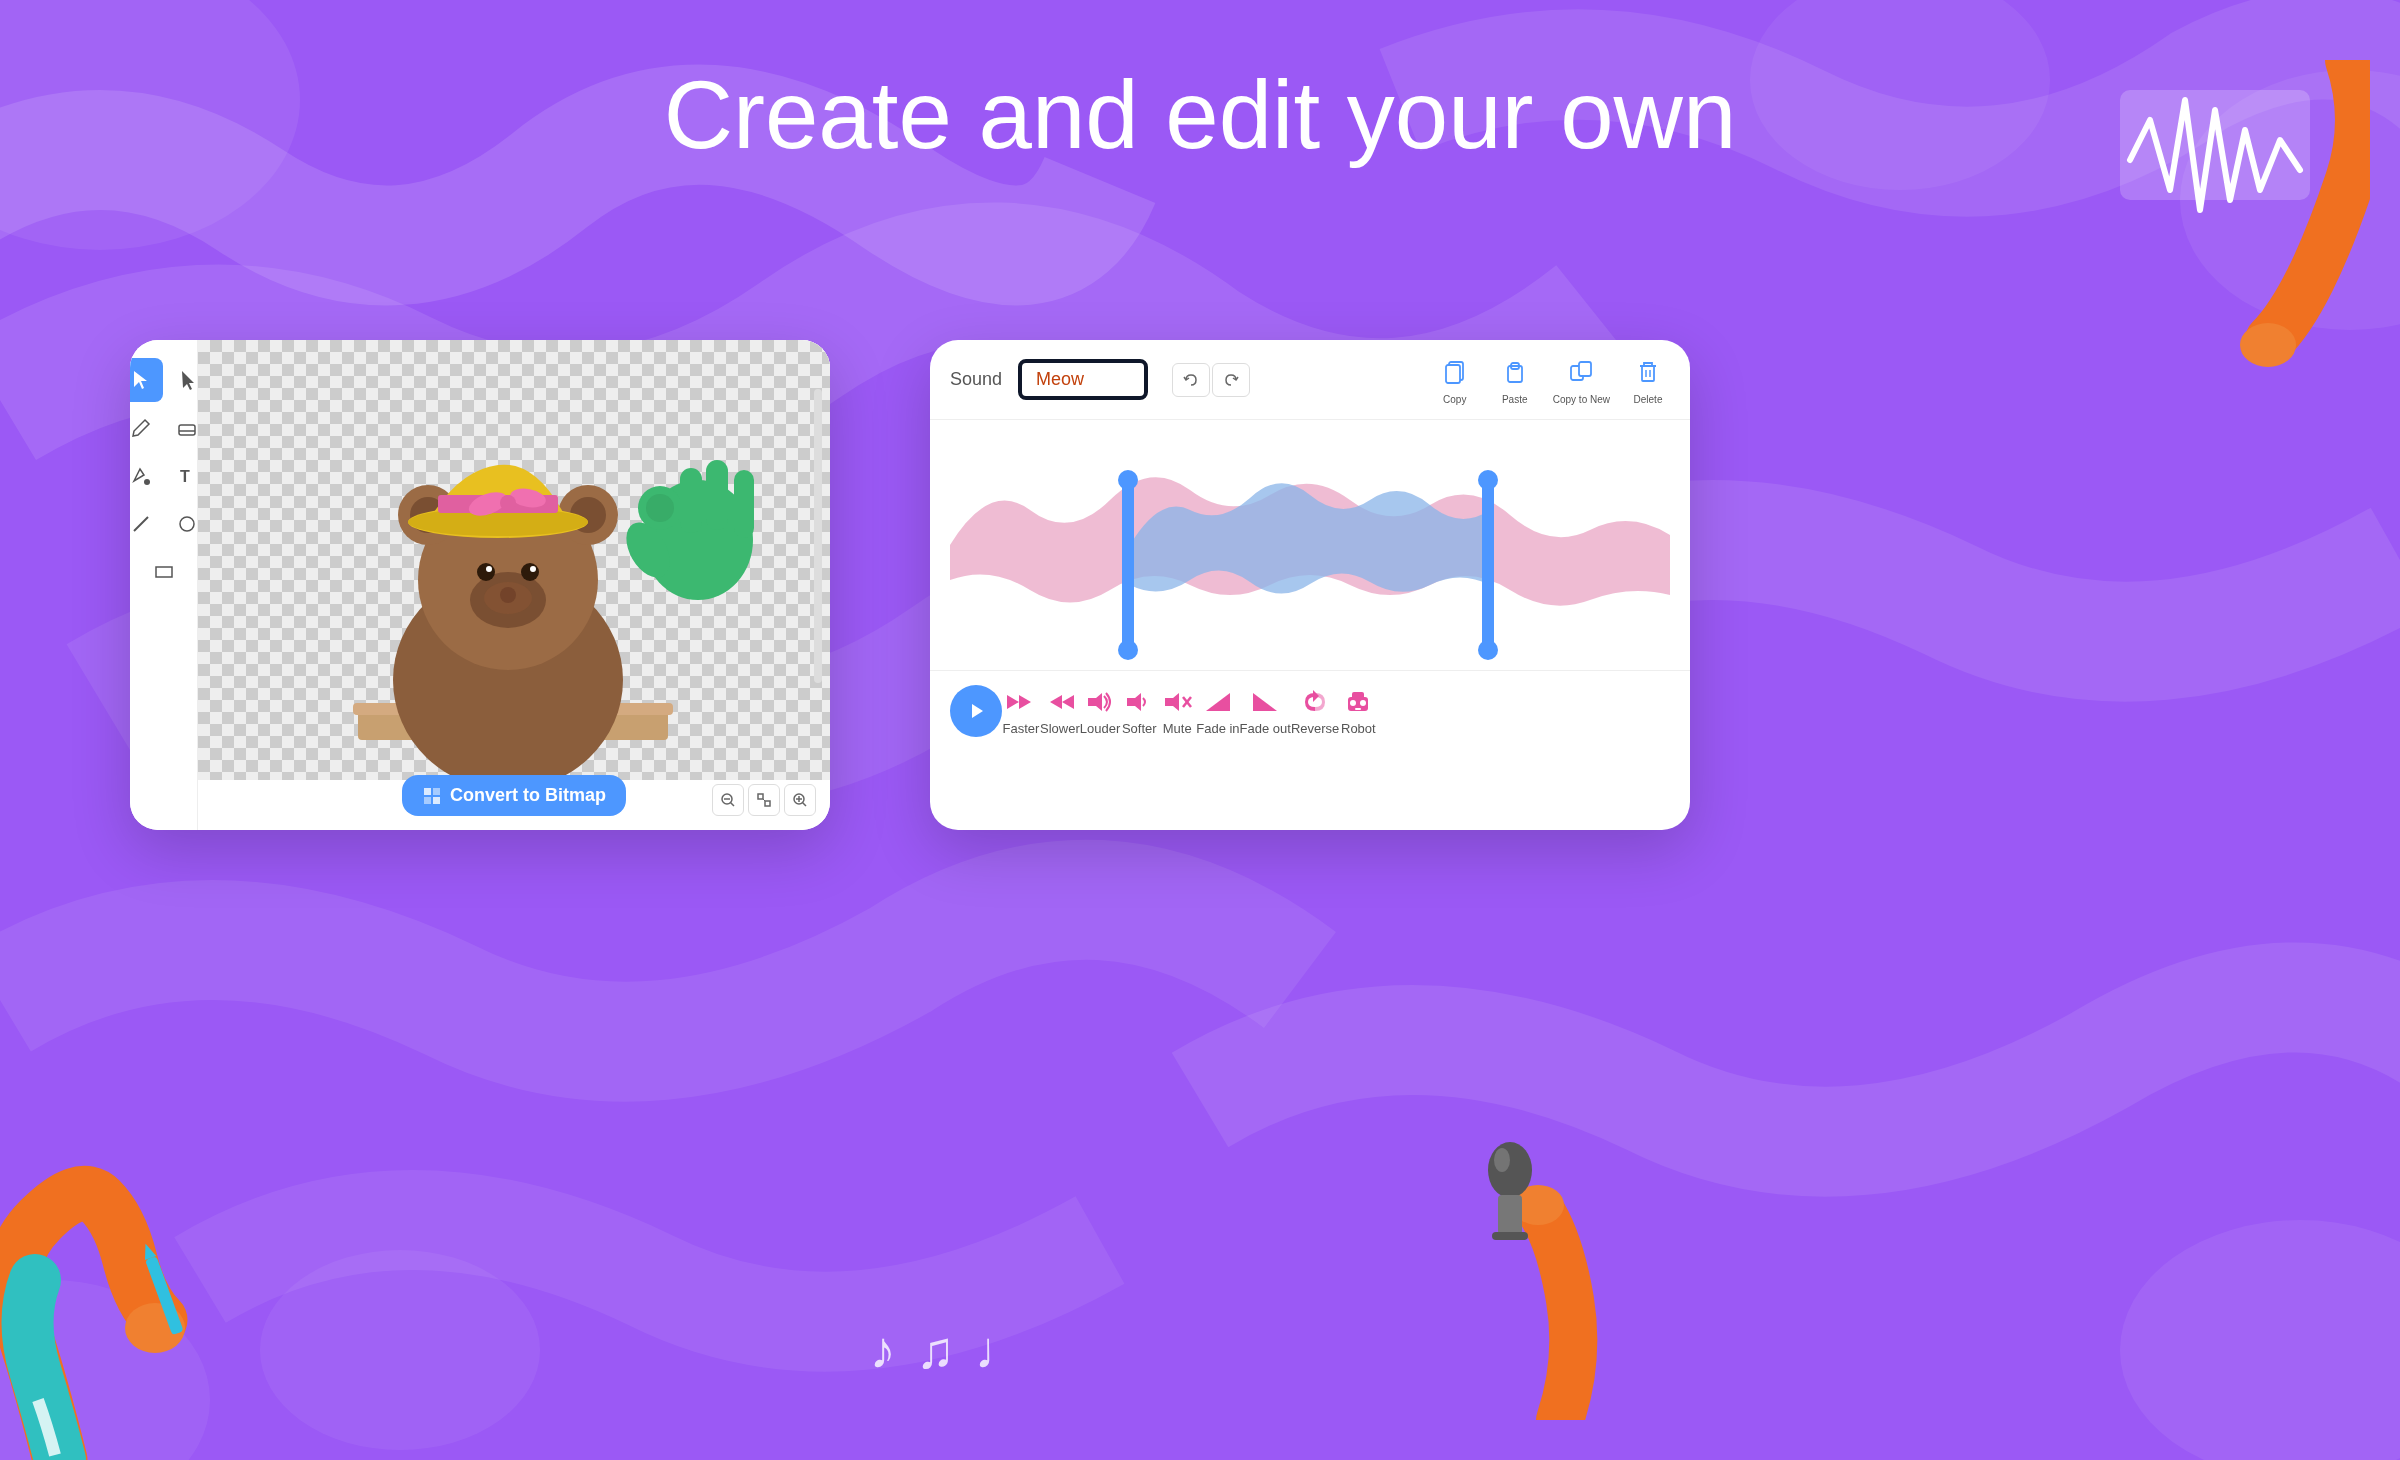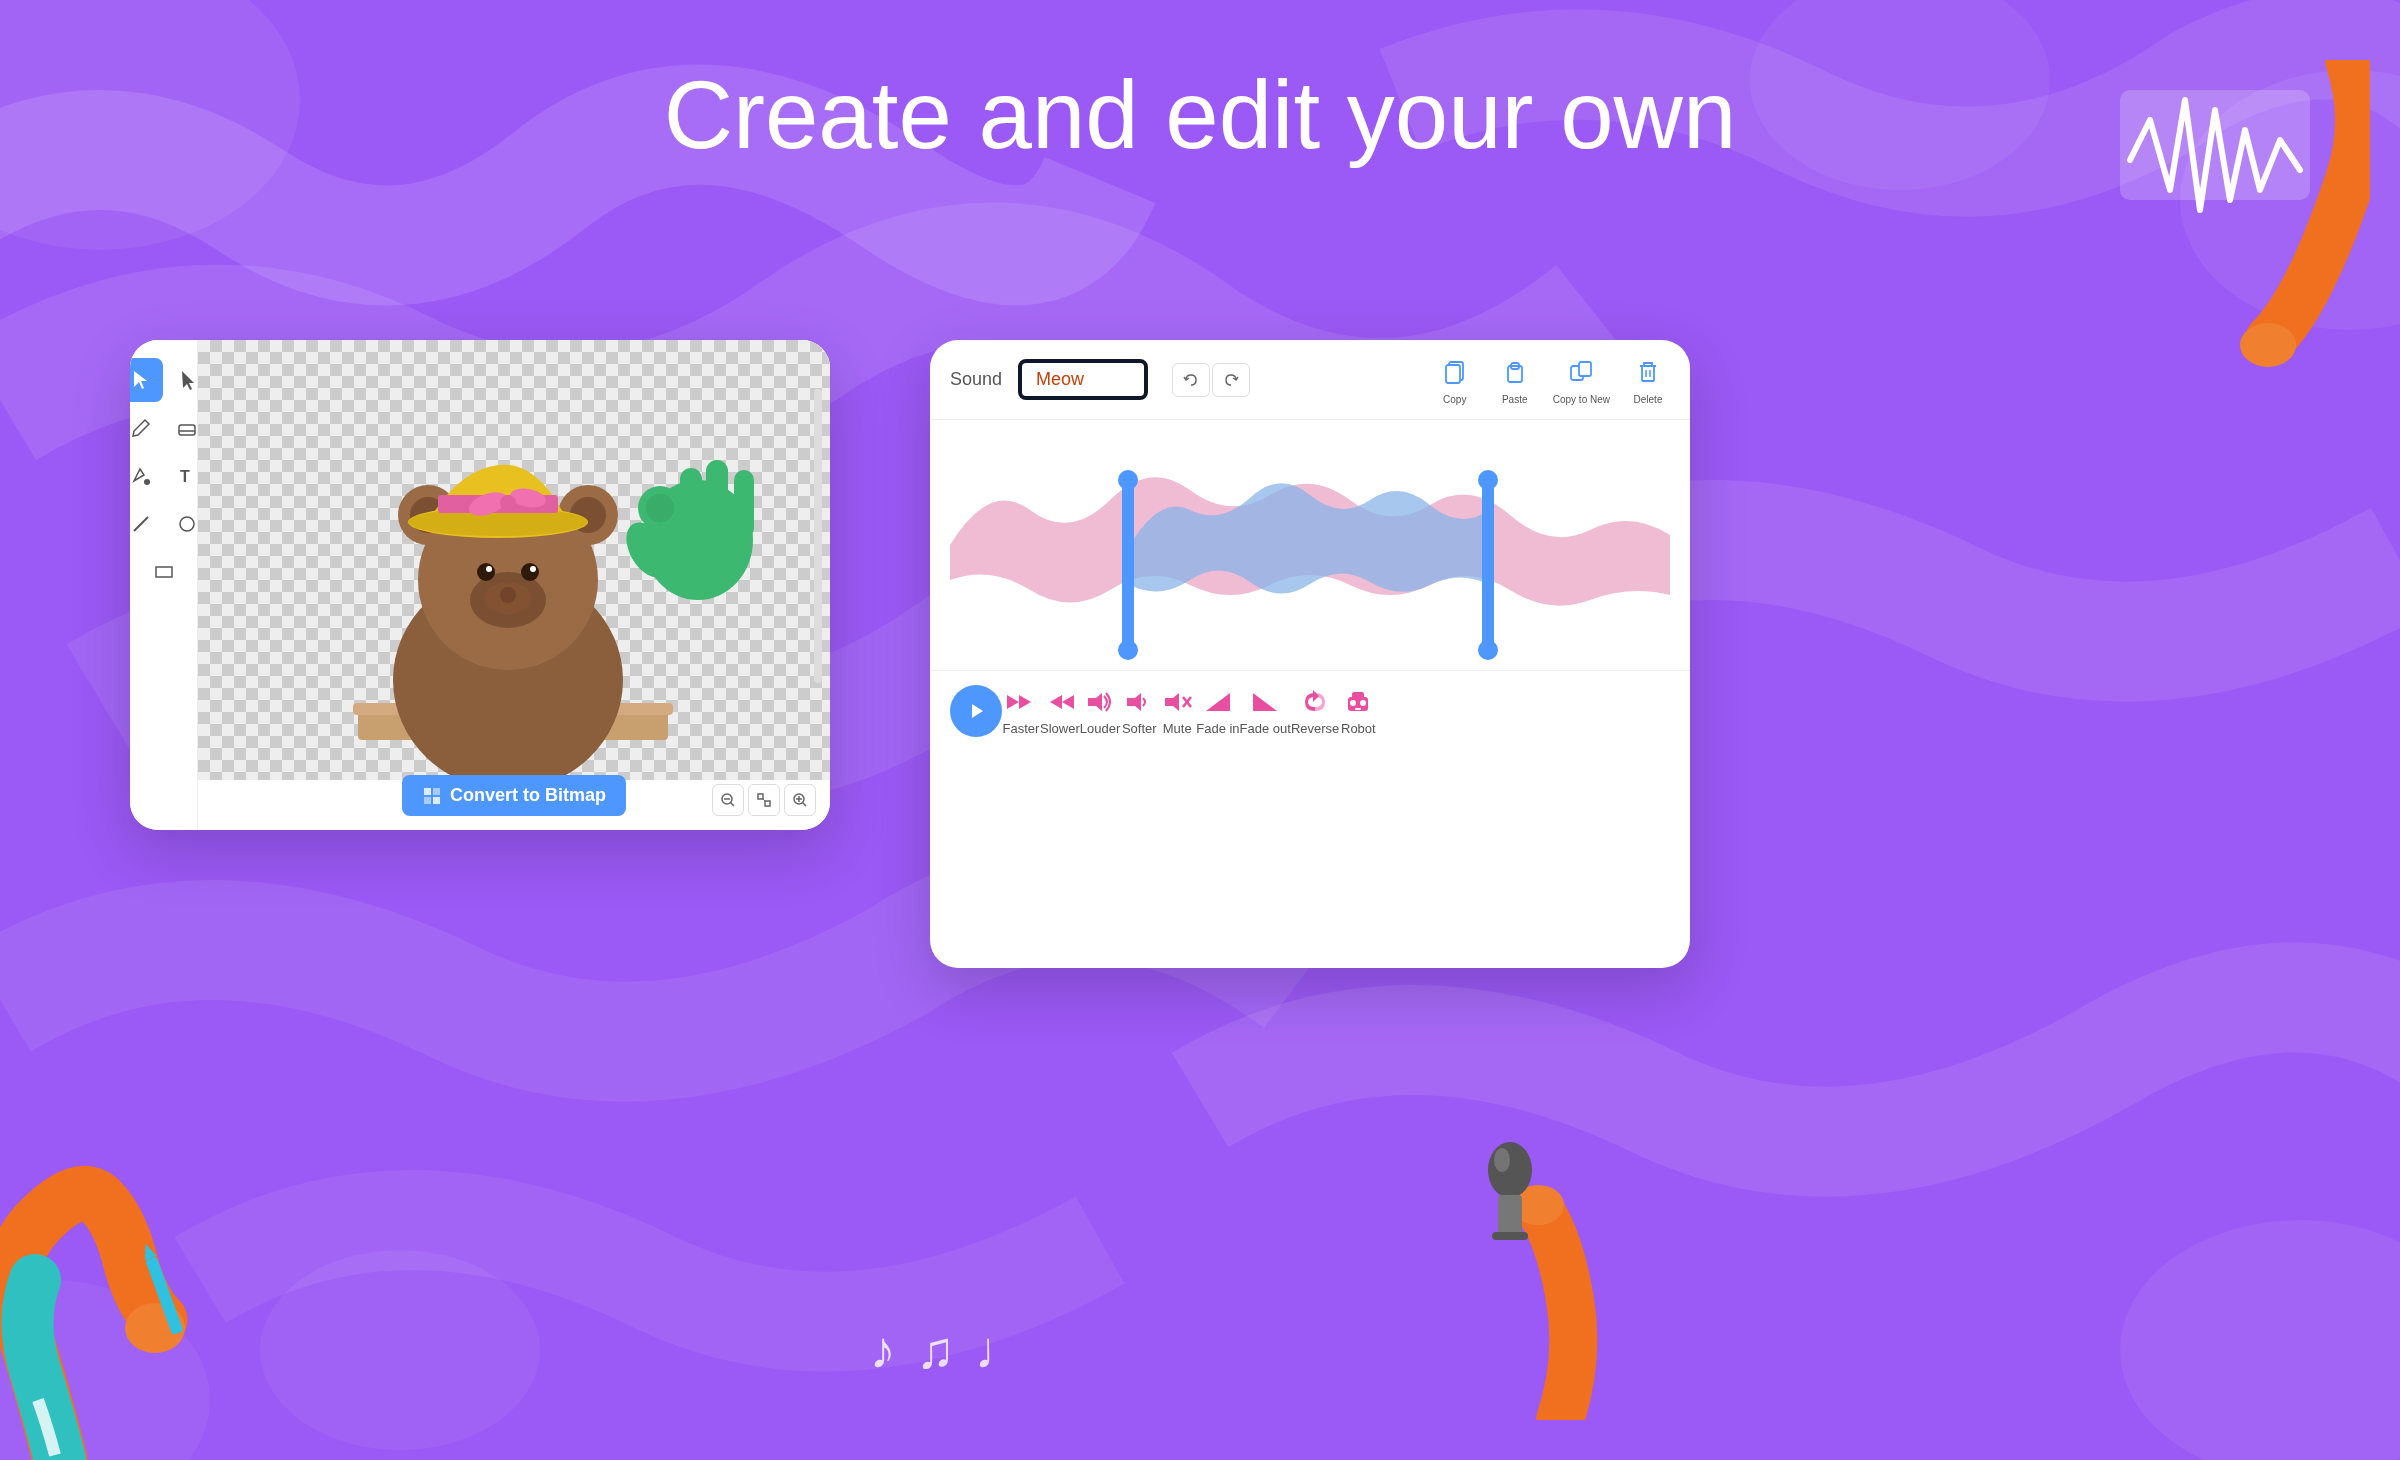--- a/index.html
+++ b/index.html
@@ -46,21 +46,21 @@
       left: 130px;
       width: 700px;
       height: 490px;
       display: flex;
       overflow: hidden;
     }
 
     .right-panel {
       left: 930px;
       width: 760px;
-      height: 628px;
+      height: 490px;
       padding: 0;
       overflow: hidden;
     }
 
     
     .toolbar-left {
       width: 68px;
       background: white;
       border-right: 1px solid #eee;
       display: flex;
@@ -114,21 +114,21 @@
     }
 
     .convert-btn {
       position: absolute;
       bottom: 14px;
       left: 50%;
       transform: translateX(-50%);
       background: #4d97ff;
       color: white;
       border: none;
-      border-radius: 8px;
+      border-radius: 16px;
       padding: 10px 20px;
       font-size: 18px;
       font-weight: 600;
       cursor: pointer;
       display: flex;
       align-items: center;
       gap: 8px;
       white-space: nowrap;
     }
 

